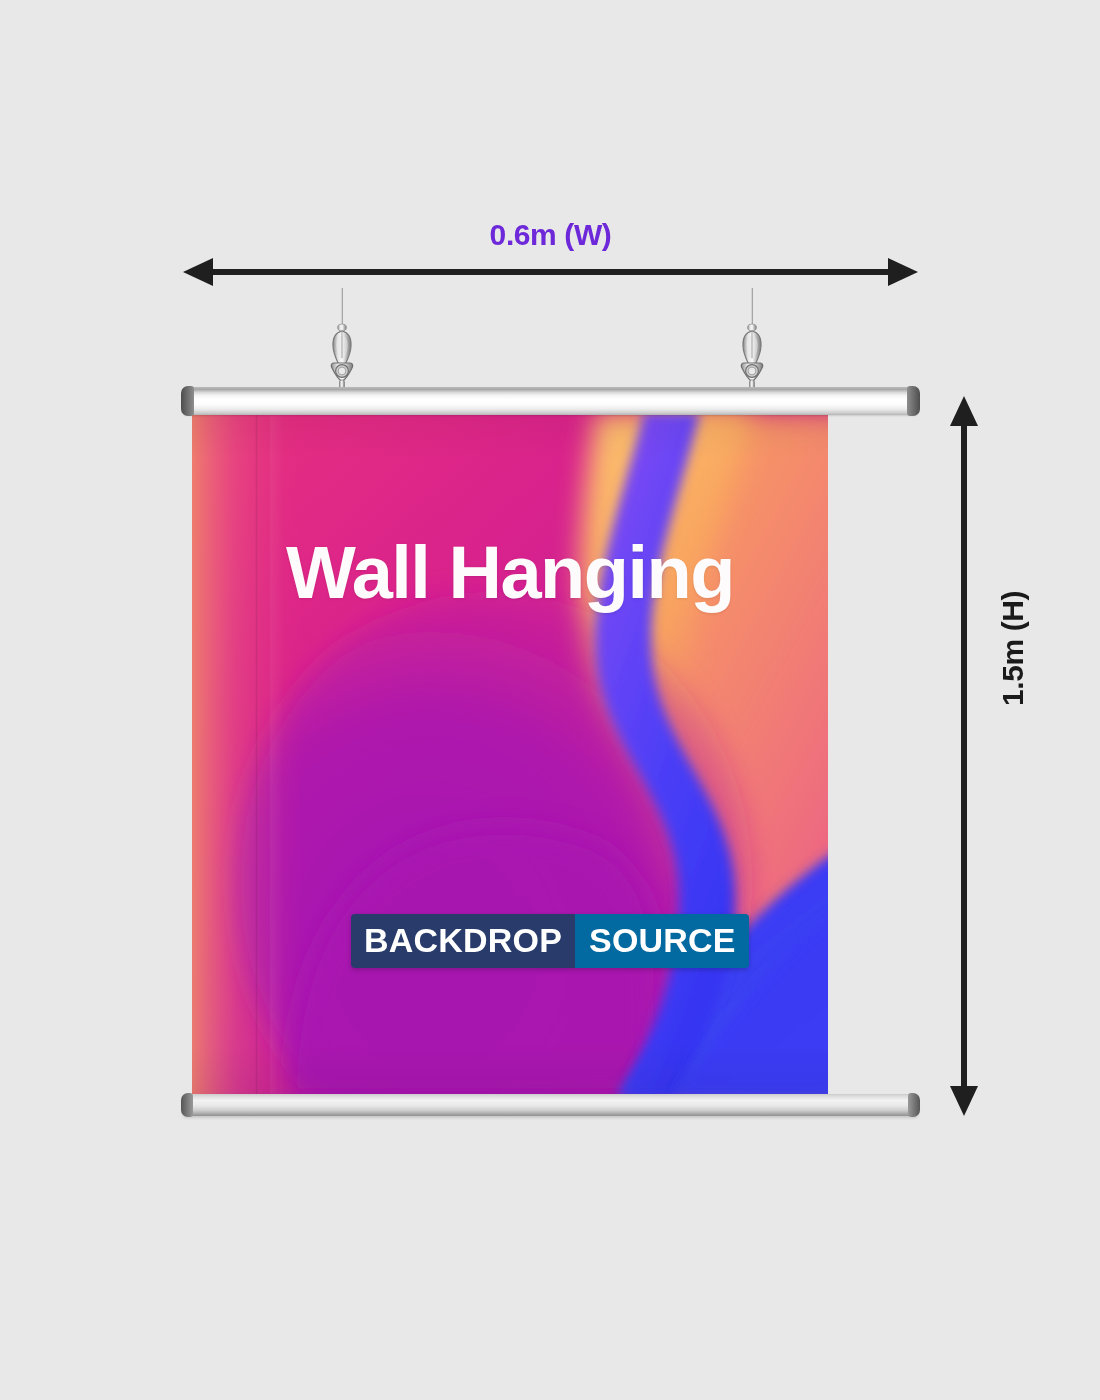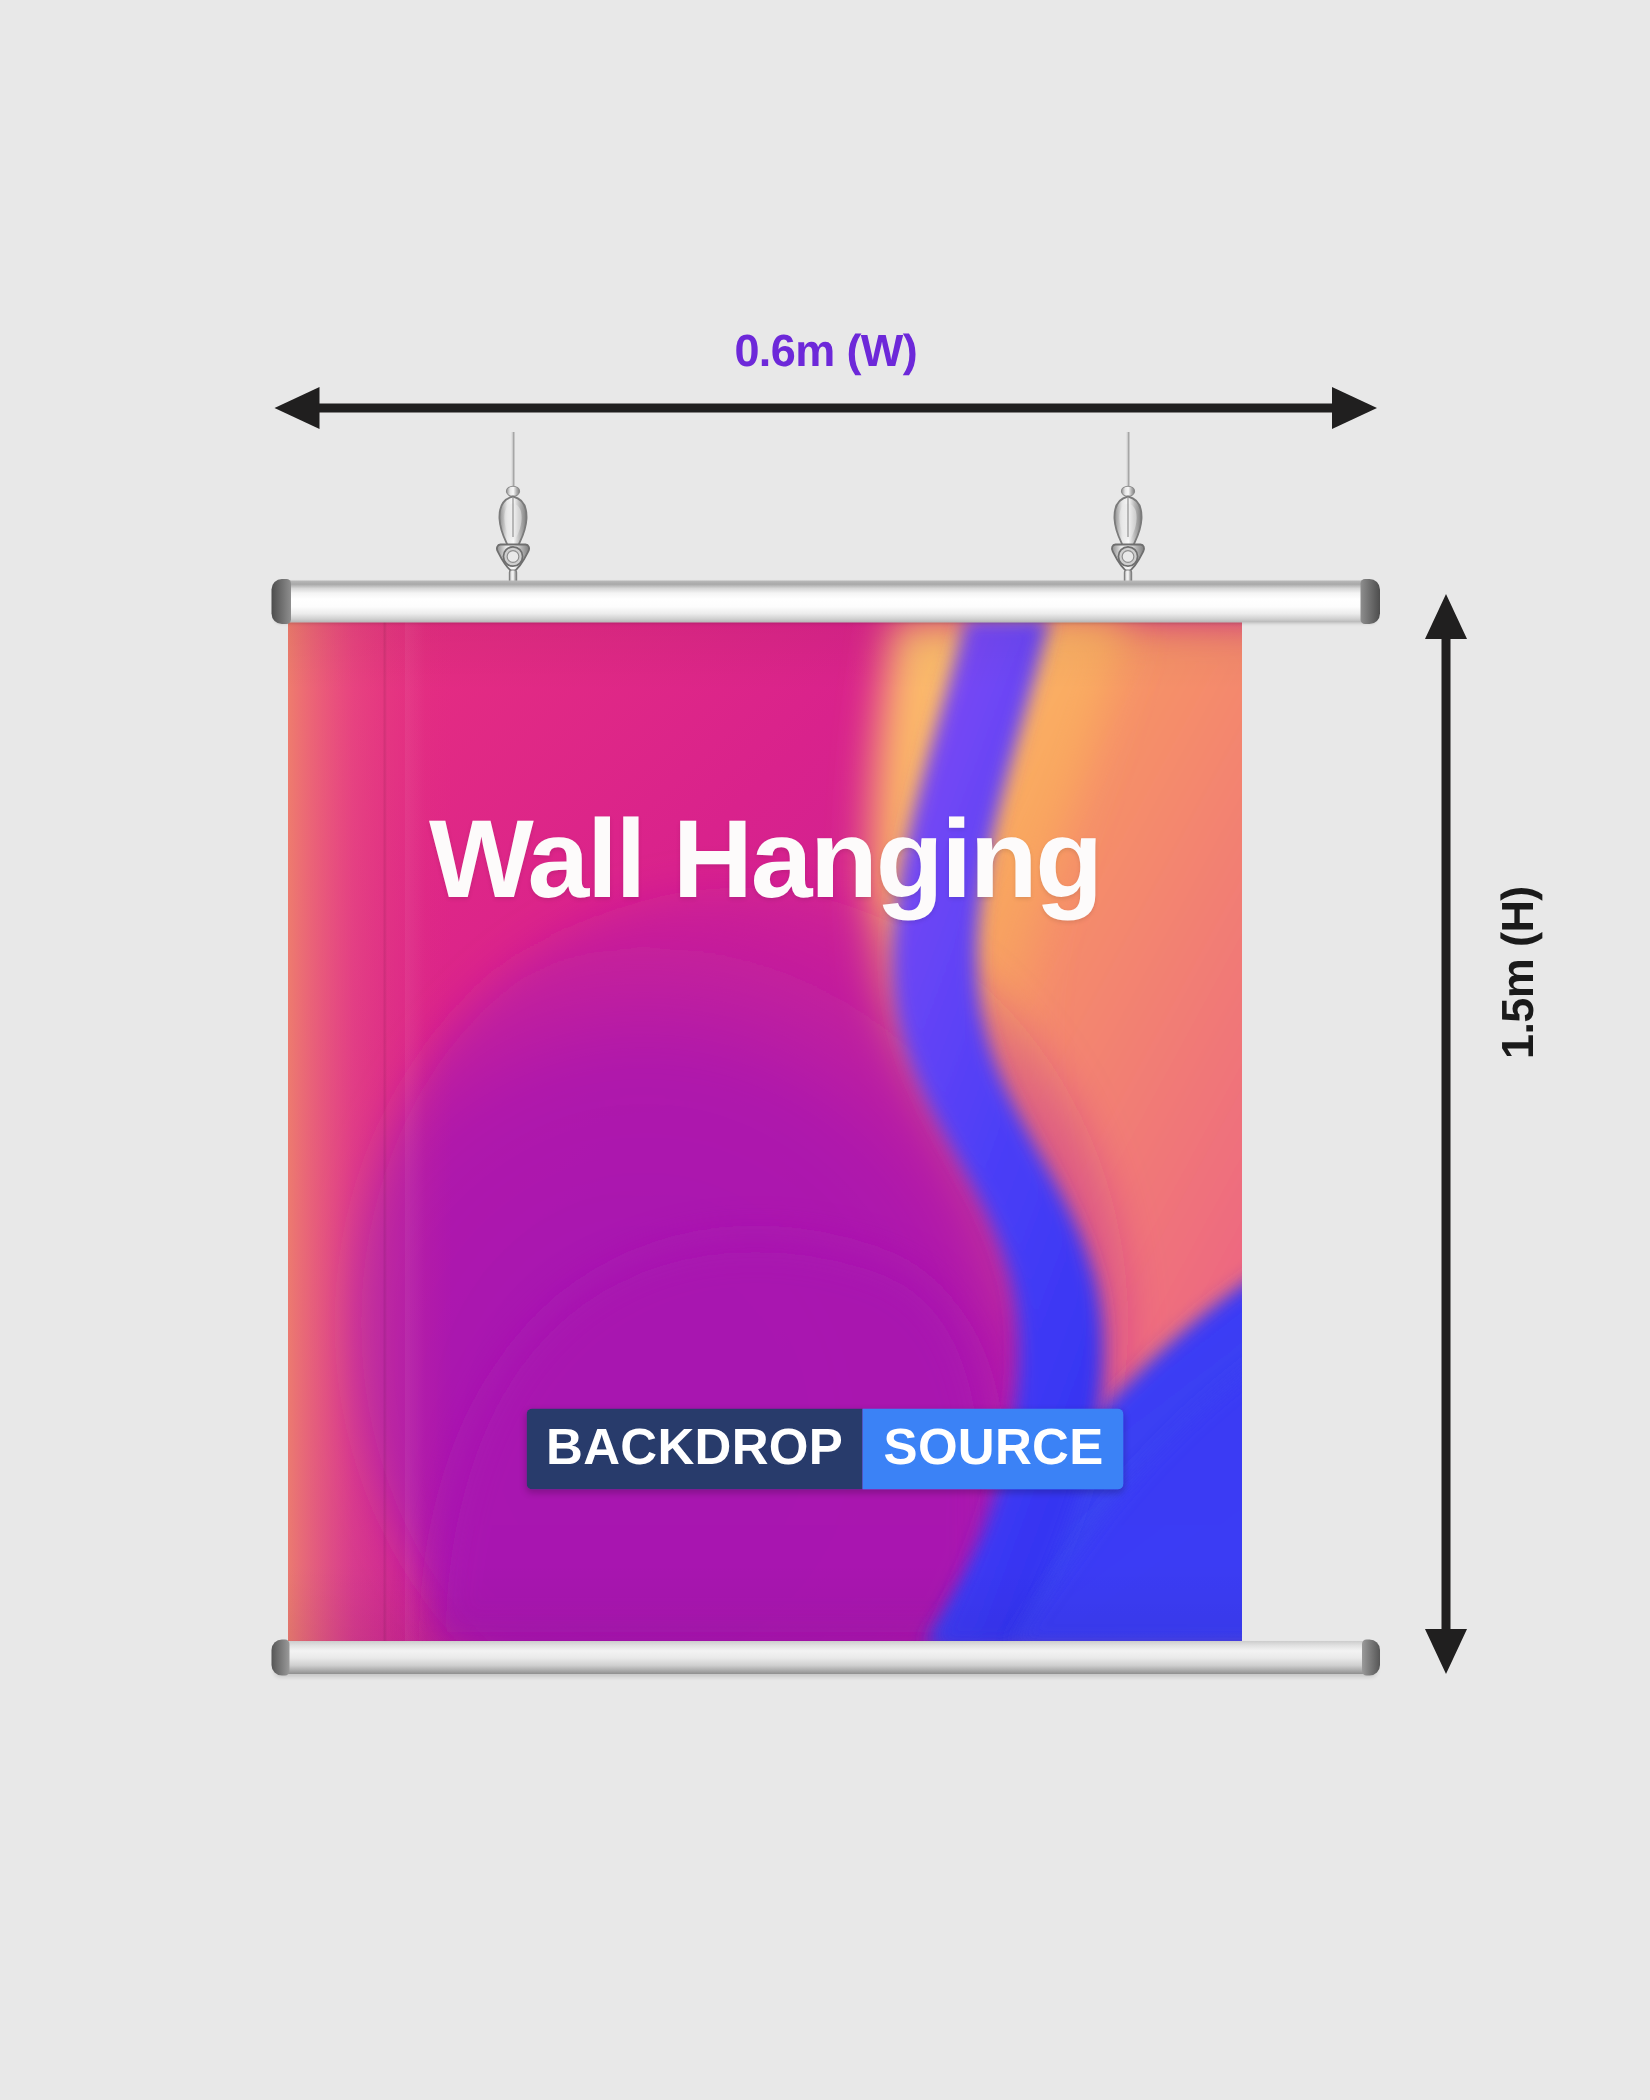--- a/index.html
+++ b/index.html
@@ -225,37 +225,37 @@
     font-weight: 800;
     color: #fdfbfb;
     letter-spacing: -1.5px;
     line-height: 1;
     text-shadow: 0 1px 3px rgba(0,0,0,0.10);
   }
 
   .logo-badge {
     position: absolute;
     left: 159px;
-    top: 527px;
+    top: 502px;
     display: flex;
     border-radius: 4px;
     overflow: hidden;
     box-shadow: 0 2px 5px rgba(0,0,0,0.22);
   }
   .logo-badge .lb-part {
     font-size: 34px;
     font-weight: 700;
     color: #ffffff;
     letter-spacing: 0.2px;
     padding: 9px 13px 11px 13px;
     line-height: 1;
     white-space: nowrap;
   }
   .logo-badge .lb-navy { background: #283b6b; }
-  .logo-badge .lb-red  { background: #3b82f6; padding-left: 14px; }
+  .logo-badge .lb-red  { background: #0369a1; padding-left: 14px; }
 </style>
 </head>
 <body>
 
 <div id="stage">
 
   <div class="dim-width">
     <div class="dim-label">0.6m (W)</div>
     <div class="head-l"></div>
     <div class="shaft"></div>

